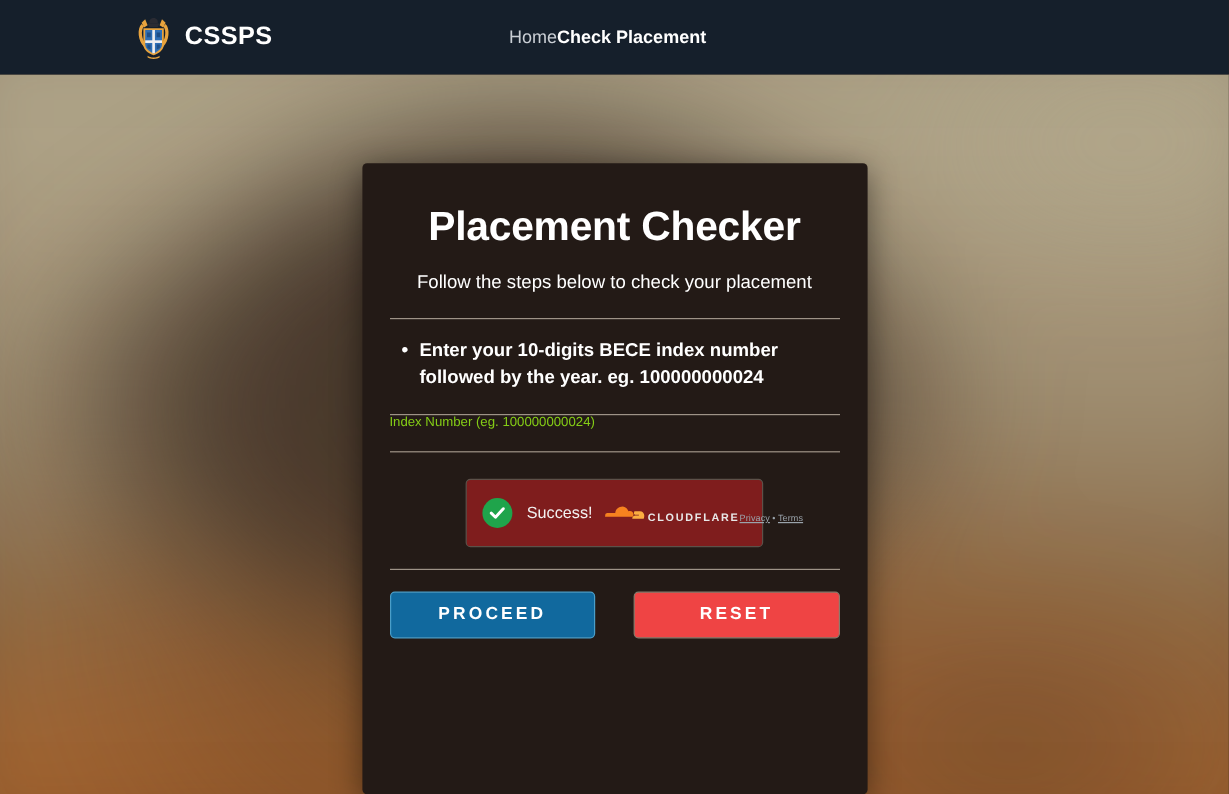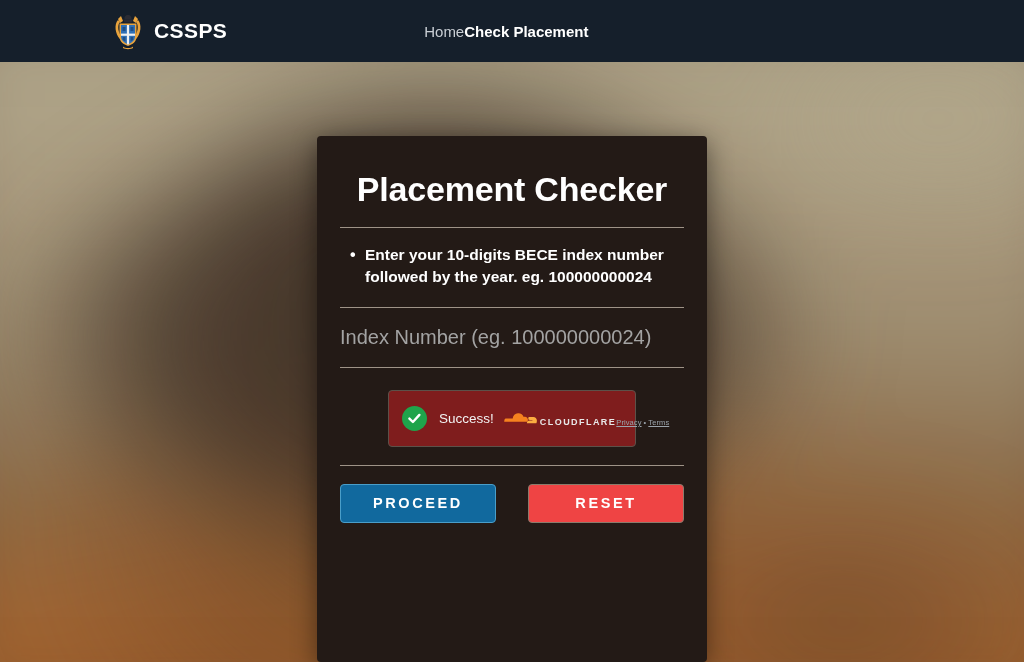--- a/index.html
+++ b/index.html
@@ -97,21 +97,21 @@
   .card-wrap {
     position: absolute;
     left: 0; top: 62px;
     width: 1024px; height: 600px;
     z-index: 4;
     display: flex;
     justify-content: center;
   }
   .card {
     margin-top: 74px;
-    width: 390px;
+    width: 421px;
     background: #231a16;
     border-radius: 4px;
     padding: 24px 23px 30px 23px;
     box-shadow: 0 6px 26px rgba(0,0,0,0.45);
   }
 
   .card-title {
     color: #ffffff;
     font-size: 34px;
     font-weight: bold;
@@ -151,23 +151,22 @@
   .steps li::before {
     content: "•";
     position: absolute;
     left: 10px; top: -1px;
     font-size: 16px;
     color: #ffffff;
   }
 
   .field-label {
     display: block;
-    color: #a3a3a3;
-    font-size: 20px;
-    margin-top: 18px;
+    color: #84cc16;
+    font-size: 11px;
   }
 
   .input-row {
     position: relative;
     margin-top: 10px;
   }
   .index-input {
     width: 100%;
     height: 37px;
     border: 1px solid #0f6fa8;
@@ -332,20 +331,21 @@
   <nav class="nav-links">
     <a class="nav-link" href="#">Home</a>
     <a class="nav-link active" href="#">Check Placement</a>
   </nav>
 </div>
 
 <div class="card-wrap">
   <div class="card">
 
     <h1 class="card-title">Placement Checker</h1>
+    <p class="card-subtitle">Follow the steps below to check your placement</p>
 
     <div class="divider"></div>
 
     <ul class="steps">
       <li>Enter your 10-digits BECE index number followed by the year. eg. 100000000024</li>
     </ul>
 
     <div class="divider"></div>
 
     <label class="field-label" for="index-number">Index Number (eg. 100000000024)</label>

